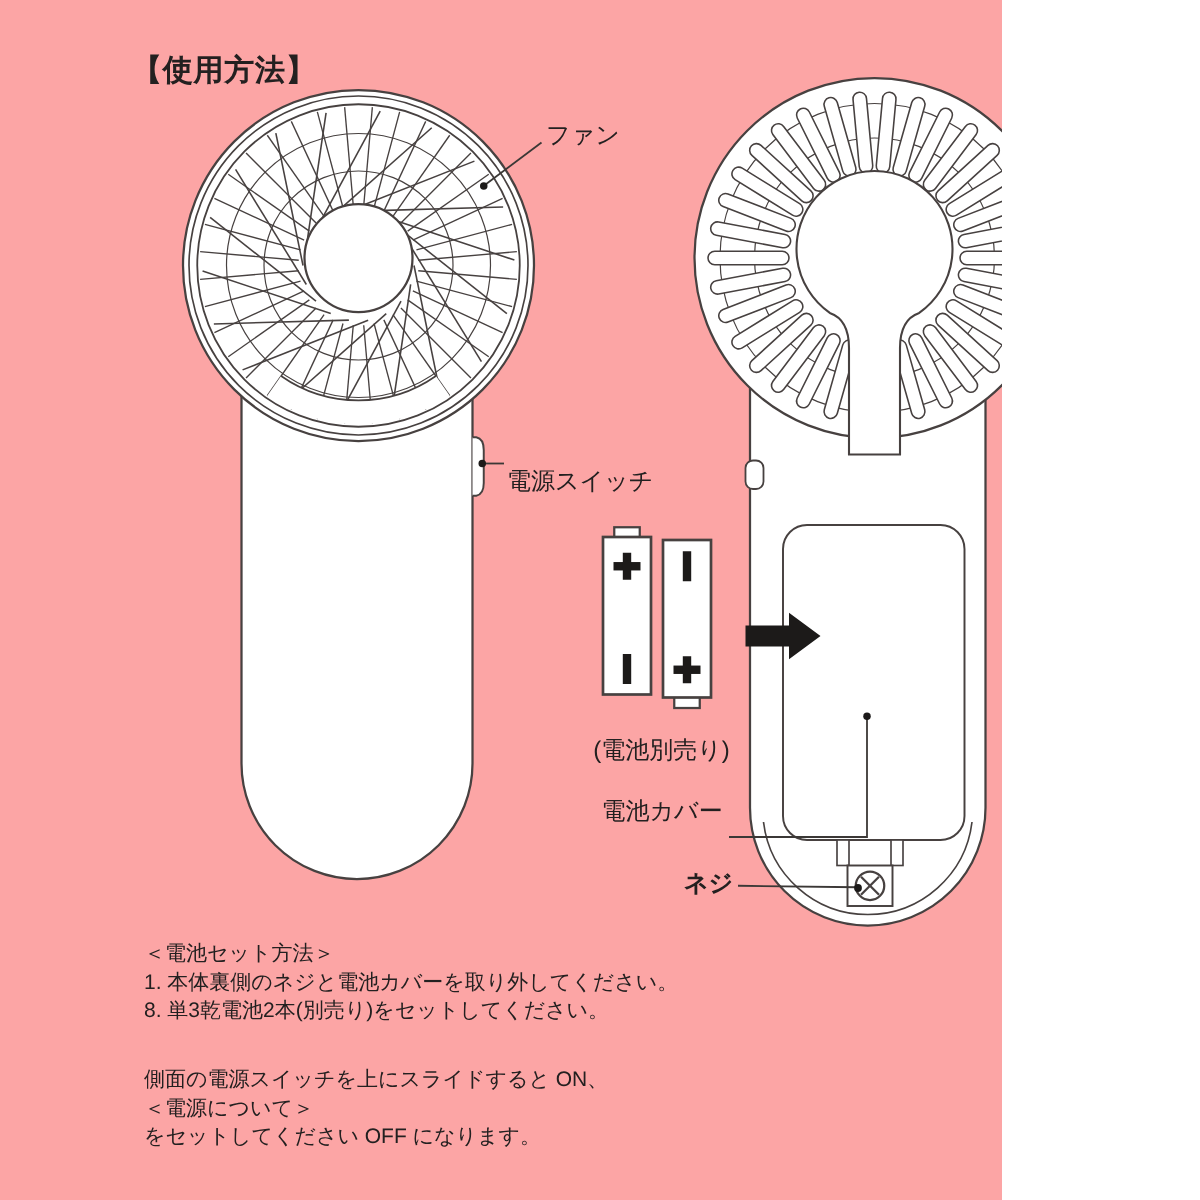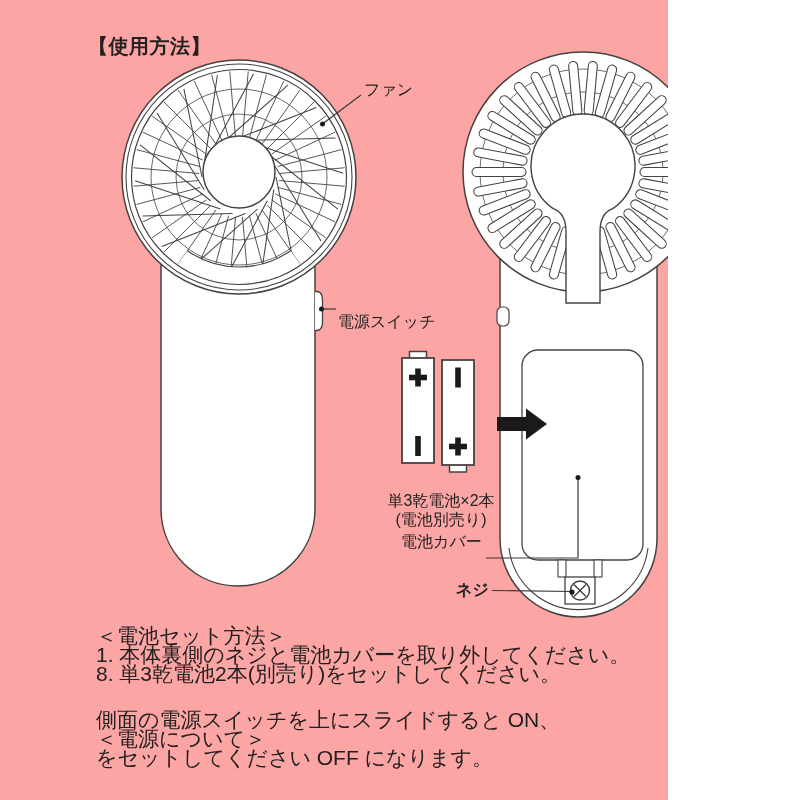--- a/index.html
+++ b/index.html
@@ -11,21 +11,21 @@
   .bk{fill:#1c1a19;stroke:none;}
   .ldr{fill:none;stroke:#3b3836;stroke-width:1.2;}
   .dot{fill:#1c1a19;}
   .lbl{position:absolute;font-size:16px;line-height:18px;white-space:nowrap;color:#232020;}
   .title{position:absolute;left:88px;top:33px;font-size:20px;font-weight:bold;letter-spacing:0.5px;}
   .fan-lbl{left:364px;top:82px;font-family:Liberation Mono, monospace;}
   .psw-lbl{left:338px;top:301px;margin-top:12px;}
   .batqty-lbl{left:360px;top:491px;width:162px;text-align:center;white-space:normal;line-height:19px;}
   .cover-lbl{left:401px;top:533px;}
   .screw-lbl{left:456px;top:581px;font-weight:bold;}
-  .textblock{position:absolute;left:96px;font-size:21px;line-height:19.2px;white-space:nowrap;}
+  .textblock{position:absolute;left:96px;font-size:14px;line-height:19.2px;white-space:nowrap;}
   .tb1{top:626px;}
   .tb2{top:710px;}
 </style>
 </head>
 <body>
 
 <div class="page">
 
   <svg id="art" width="800" height="800" viewBox="0 0 800 800">
 
@@ -216,21 +216,20 @@
       </g>
     </g>
   </svg>
 
   <div class="title">【使用方法】</div>
 
   <div class="lbl fan-lbl">ファン</div>
   <div class="lbl psw-lbl">電源スイッチ</div>
 
   <div class="lbl batqty-lbl">
-    <div>単3乾電池×2本</div>
     <div>(電池別売り)</div>
   </div>
   <div class="lbl cover-lbl">電池カバー</div>
   <div class="lbl screw-lbl">ネジ</div>
 
   <div class="textblock tb1">
     <div>＜電池セット方法＞</div>
     <div>1. 本体裏側のネジと電池カバーを取り外してください。</div>
     <div>8. 単3乾電池2本(別売り)をセットしてください。</div>
   </div>

